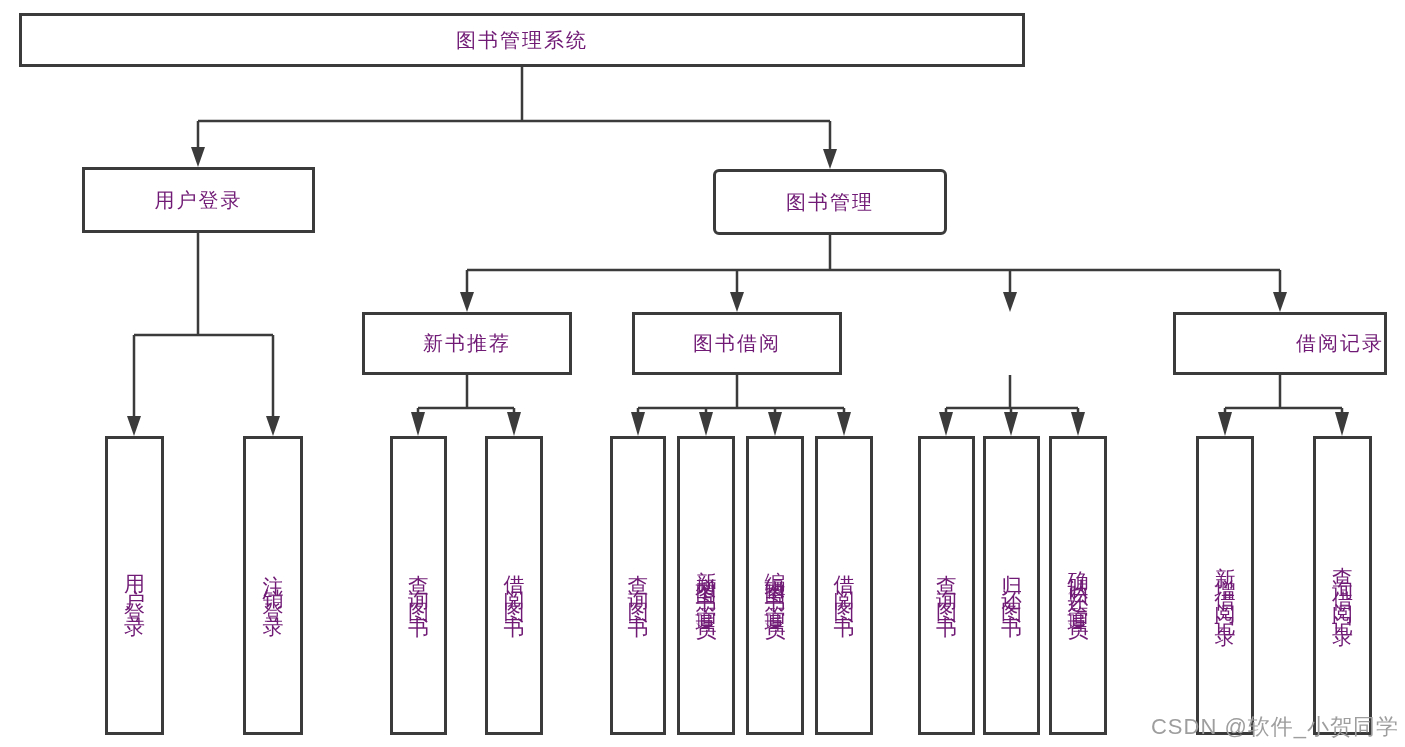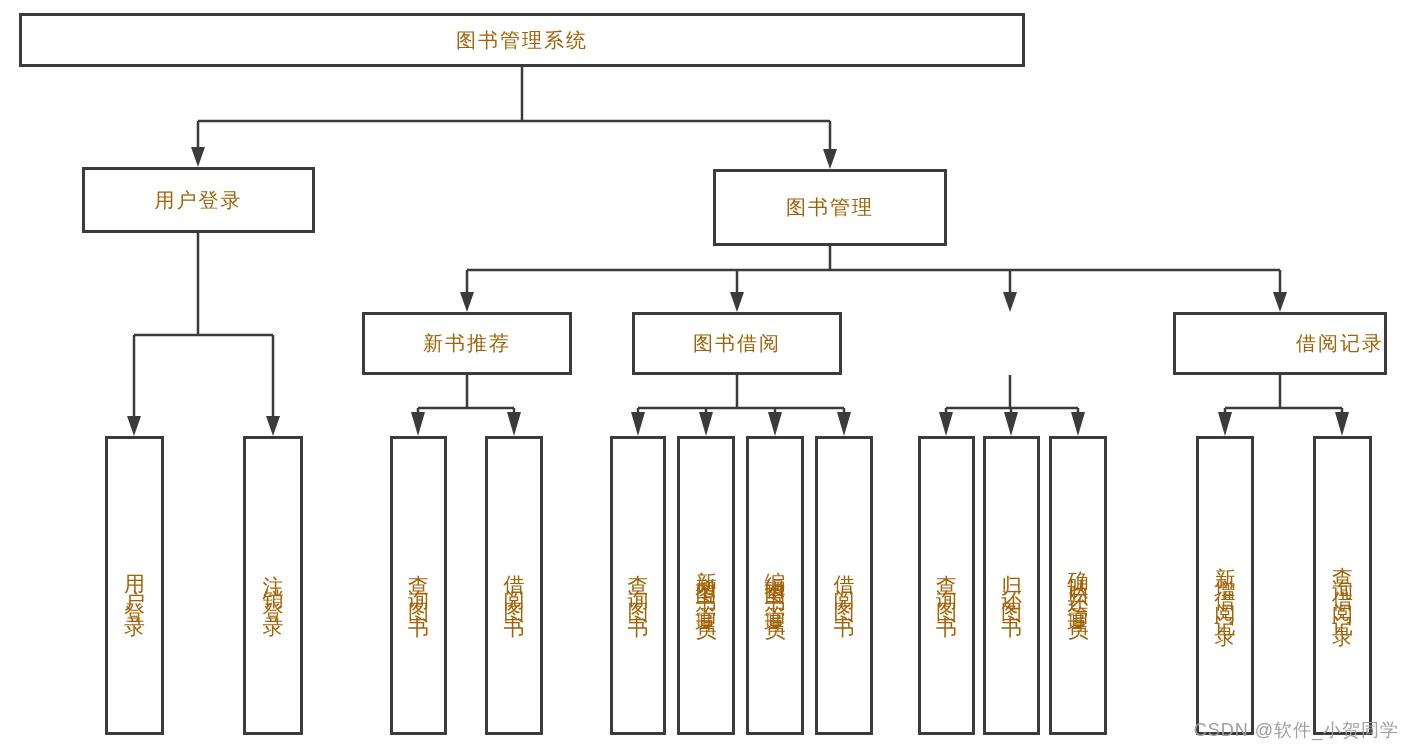--- a/index.html
+++ b/index.html
@@ -10,40 +10,40 @@
     font-family:"Liberation Sans","DejaVu Sans",sans-serif;
     overflow:hidden;
   }
   .lines{position:absolute;left:0;top:0;width:1405px;height:747px;}
   .box{
     position:absolute;
     box-sizing:border-box;
     background:#ffffff;
     border:3px solid #3b3b3b;
     display:flex;align-items:center;justify-content:center;
-    color:#a16207;
+    color:#701a75;
     font-size:20px;
     letter-spacing:2px;
     white-space:nowrap;
     z-index:2;
   }
   .leaf{
     writing-mode:vertical-rl;
     text-orientation:mixed;
     font-size:21px;
     top:436px;height:299px;
   }
   .ls-short{letter-spacing:14px;}
   .ls-six{letter-spacing:12px;}
   .ls-long{letter-spacing:7px;}
   .watermark{
     position:absolute;
     right:6px;bottom:5px;
     color:#9e9e9e;
-    font-size:18px;
+    font-size:22px;
     letter-spacing:1px;
     z-index:10;
     white-space:nowrap;
   }
   .stroke{fill:none;stroke:#3b3b3b;stroke-width:2.5;}
   .arrow{fill:#3b3b3b;stroke:none;}
 </style>
 </head>
 <body>
 
@@ -99,21 +99,21 @@
     </g>
   </svg>
 
   <div class="box" style="left:19px;top:13px;width:1006px;height:54px;">
     <span>图书管理系统</span>
   </div>
 
   <div class="box" style="left:82px;top:167px;width:233px;height:66px;">
     <span>用户登录</span>
   </div>
-  <div class="box" style="left:713px;top:169px;width:234px;height:77px;">
+  <div class="box" style="left:713px;top:169px;width:234px;height:66px;border-radius:6px;">
     <span>图书管理</span>
   </div>
 
   <div class="box" style="left:362px;top:312px;width:210px;height:63px;">
     <span>新书推荐</span>
   </div>
   <div class="box" style="left:632px;top:312px;width:210px;height:63px;">
     <span>图书借阅</span>
   </div>
   <div class="box" style="left:1173px;top:312px;width:214px;height:63px;justify-content:flex-end;">

